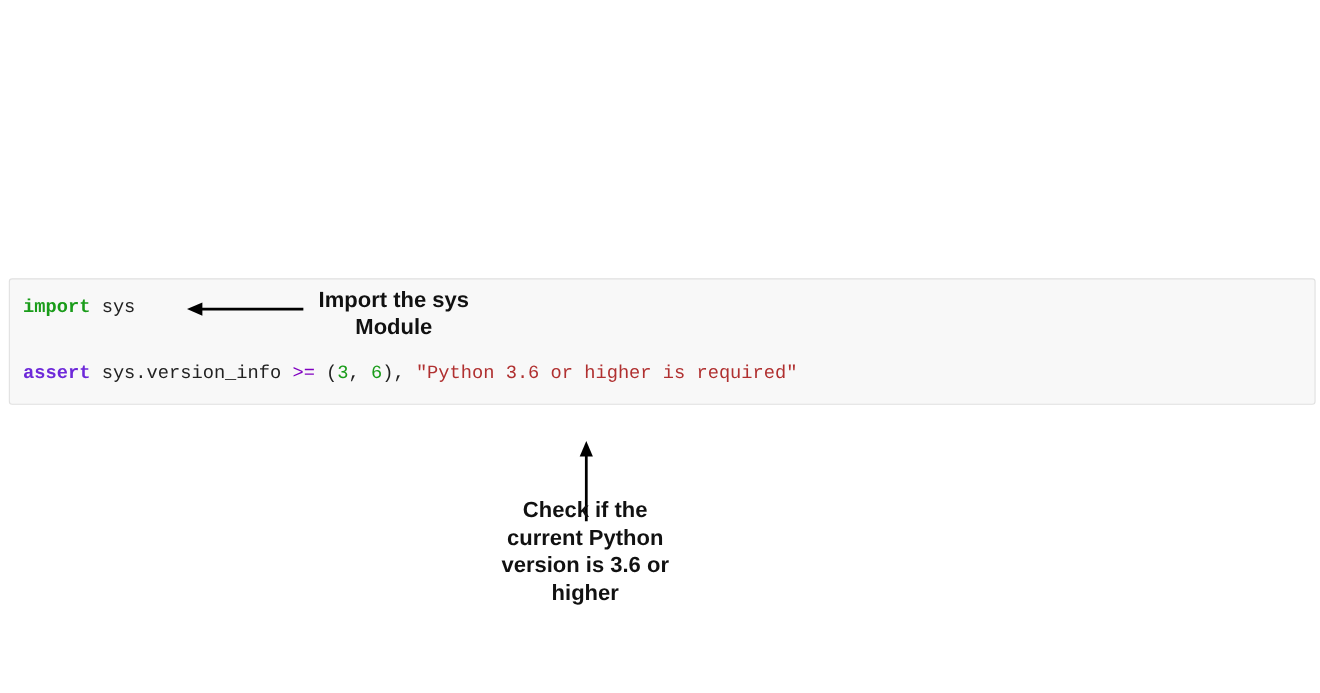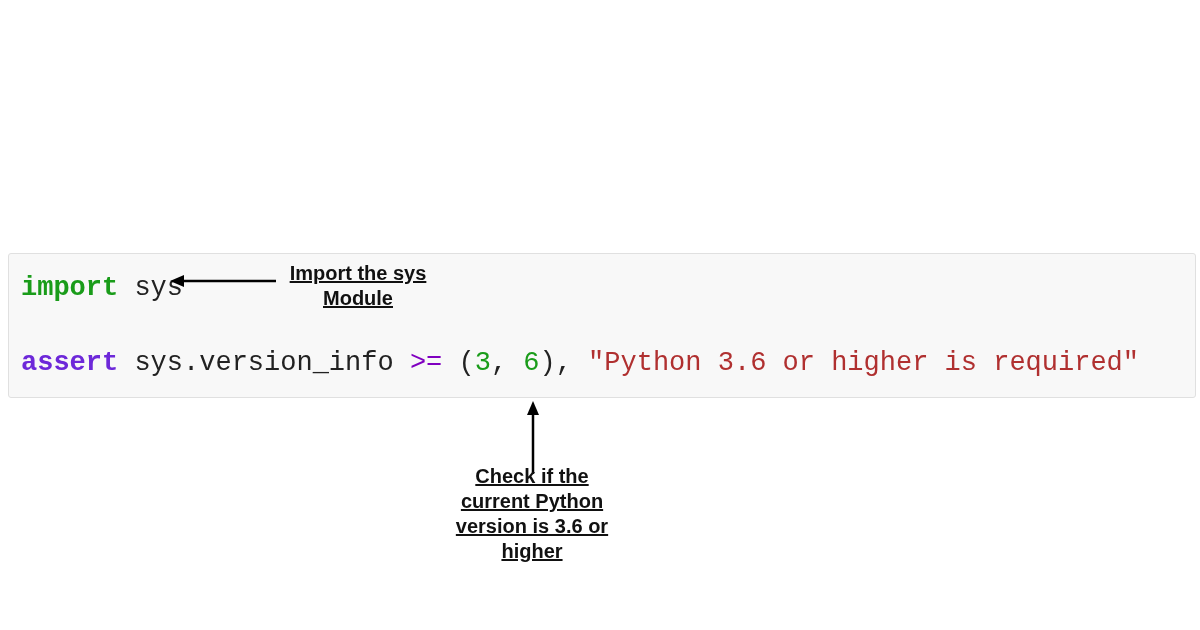--- a/index.html
+++ b/index.html
@@ -17,21 +17,21 @@
     .code-block {
       position: absolute;
       left: 8px;
       top: 253px;
       width: 1188px;
       background: #f8f8f8;
       border: 1px solid #e0e0e0;
       border-radius: 3px;
       padding: 14px 12px;
       font-family: 'Courier New', Consolas, monospace;
-      font-size: 27px;
+      font-size: 17px;
       line-height: 1.5;
     }
     .code-line {
       white-space: pre;
     }
     .kw-import { color: #1a9c1a; font-weight: bold; }
     .kw-assert { color: #6d28d9; font-weight: bold; }
     .ident { color: #222222; }
     .op { color: #8000c0; }
     .number { color: #1a9c1a; }
@@ -41,30 +41,29 @@
     .blank-line { height: 34px; }
 
     .annotation {
       position: absolute;
       font-family: Arial, Helvetica, sans-serif;
       font-weight: bold;
       font-size: 20px;
       color: #111111;
       text-align: center;
       line-height: 1.25;
-      text-decoration: underline;
     }
     .anno-import {
       left: 278px;
       top: 261px;
       width: 160px;
     }
     .anno-assert {
       left: 442px;
-      top: 464px;
+      top: 452px;
       width: 180px;
     }
 
     .arrow-svg {
       position: absolute;
     }
     .arrow-h {
       left: 170px;
       top: 272px;
       width: 106px;

